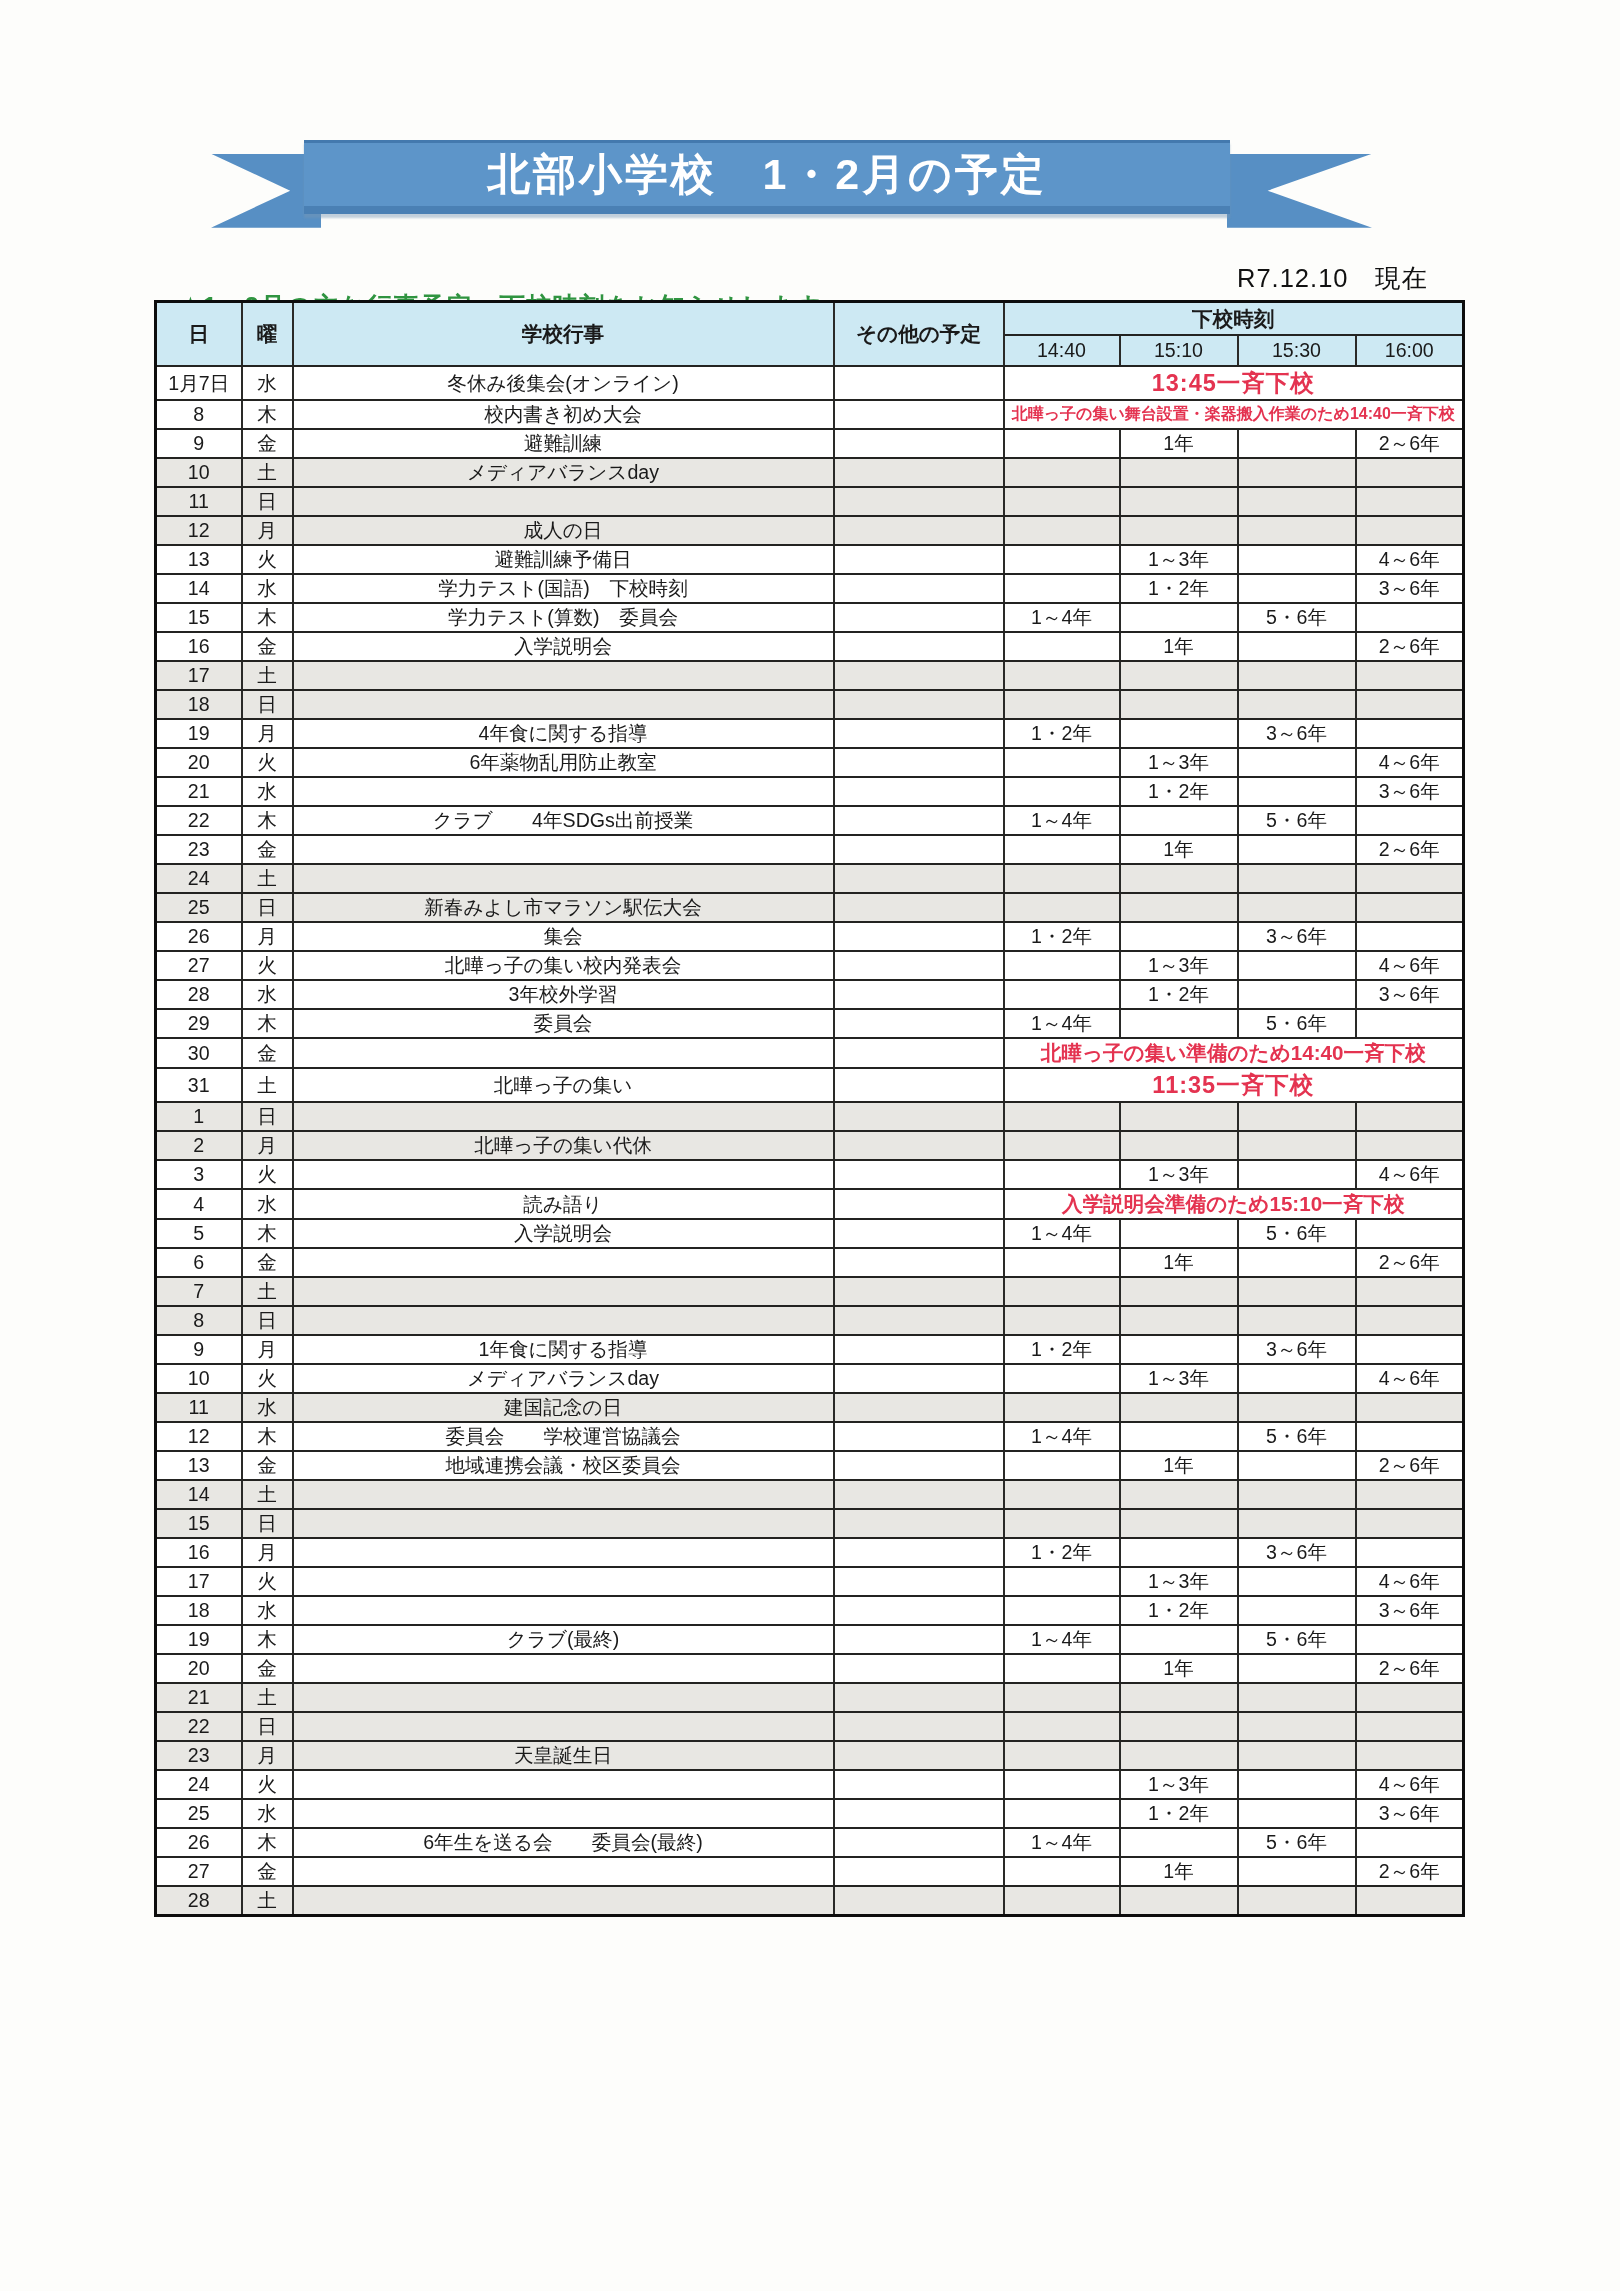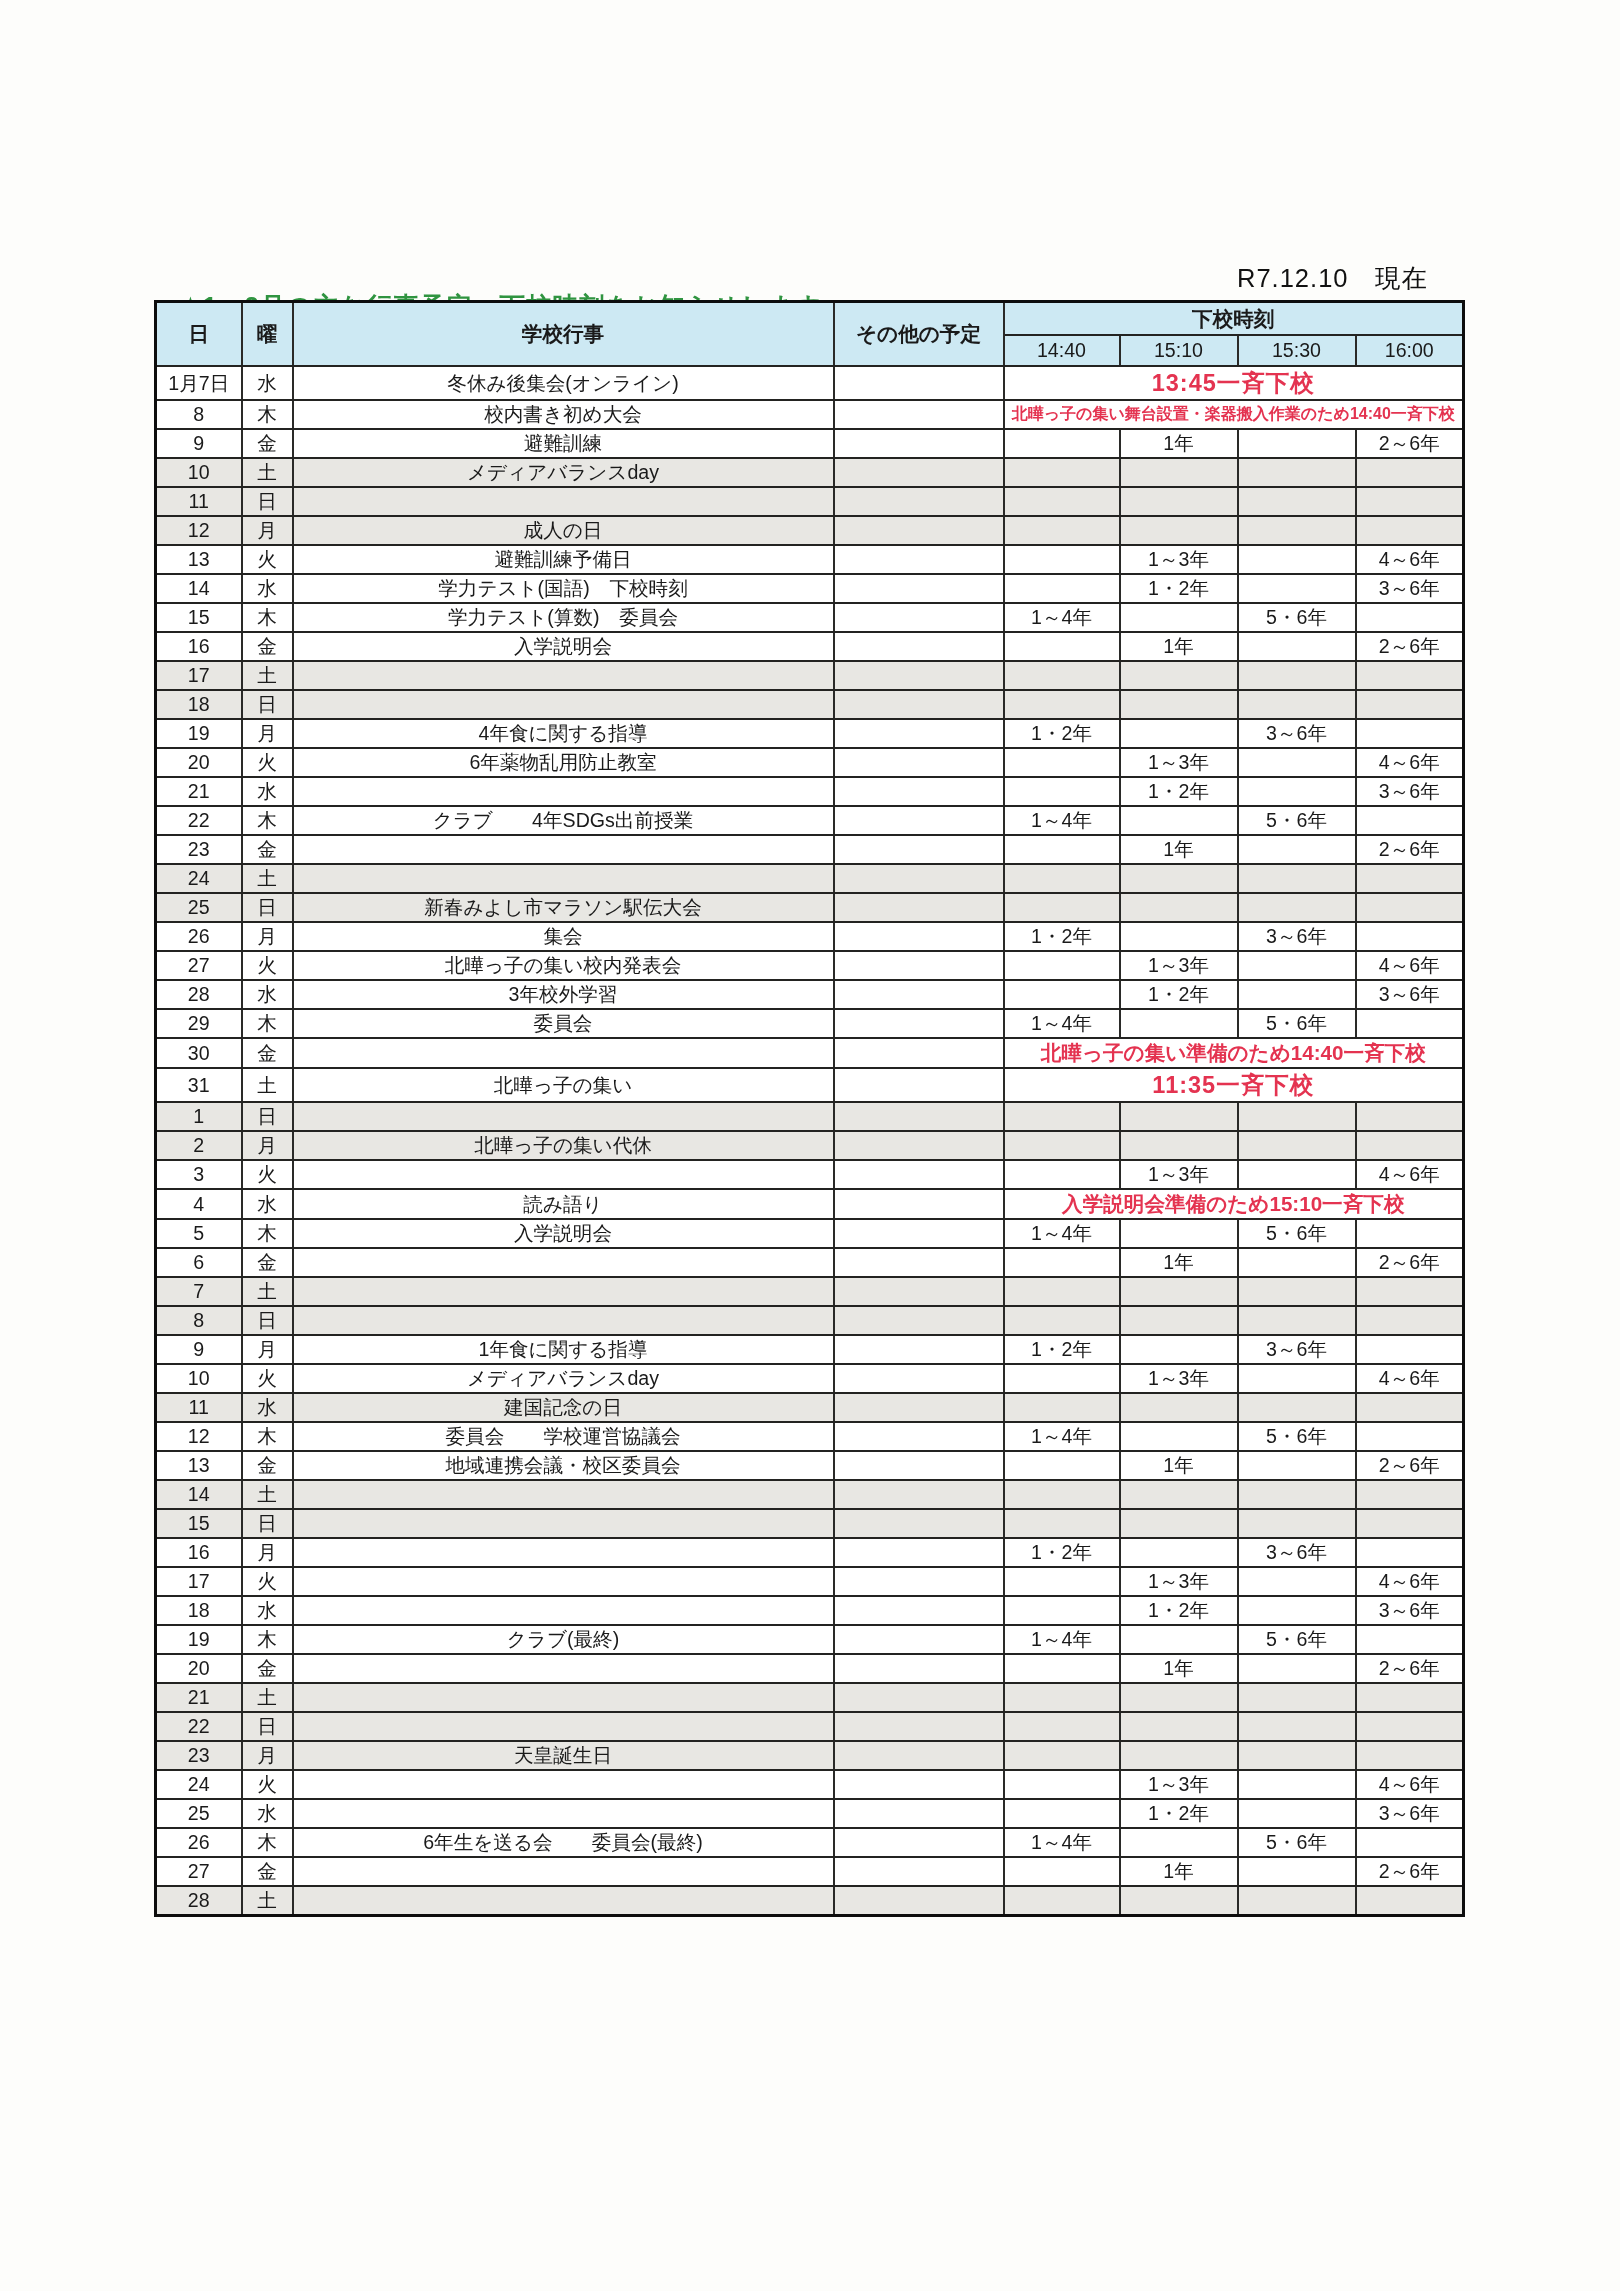--- a/index.html
+++ b/index.html
@@ -66,20 +66,27 @@
   td.notice{color:#e43350;font-weight:bold;}
   td.notice.lg{font-size:23.5px;letter-spacing:1px;border-radius:16px;}
   td.notice.md{font-size:20.6px;}
   td.notice.sm{font-size:16px;letter-spacing:0;border-radius:12px;}
 </style>
 </head>
 <body>
 
 <div class="page">
 
+  <div class="banner">
+    <div class="tail left"></div>
+    <div class="tail right"></div>
+    <div class="band">
+      <span class="title">北部小学校　1・2月の予定</span>
+    </div>
+  </div>
 
   <div class="subtitle">★1・2月の主な行事予定・下校時刻をお知らせします。</div>
 
   <div class="asof">R7.12.10　現在</div>
 
   <table class="sched">
     <colgroup>
       <col style="width:86px">
         <col style="width:51px">
         <col style="width:541px">

